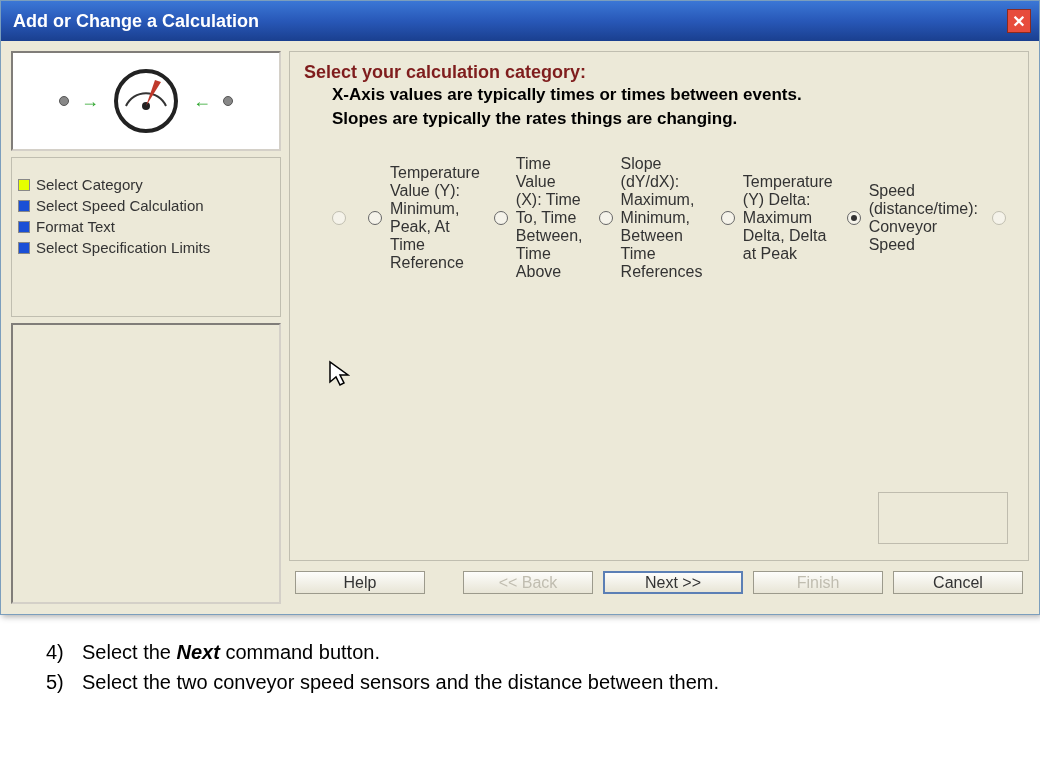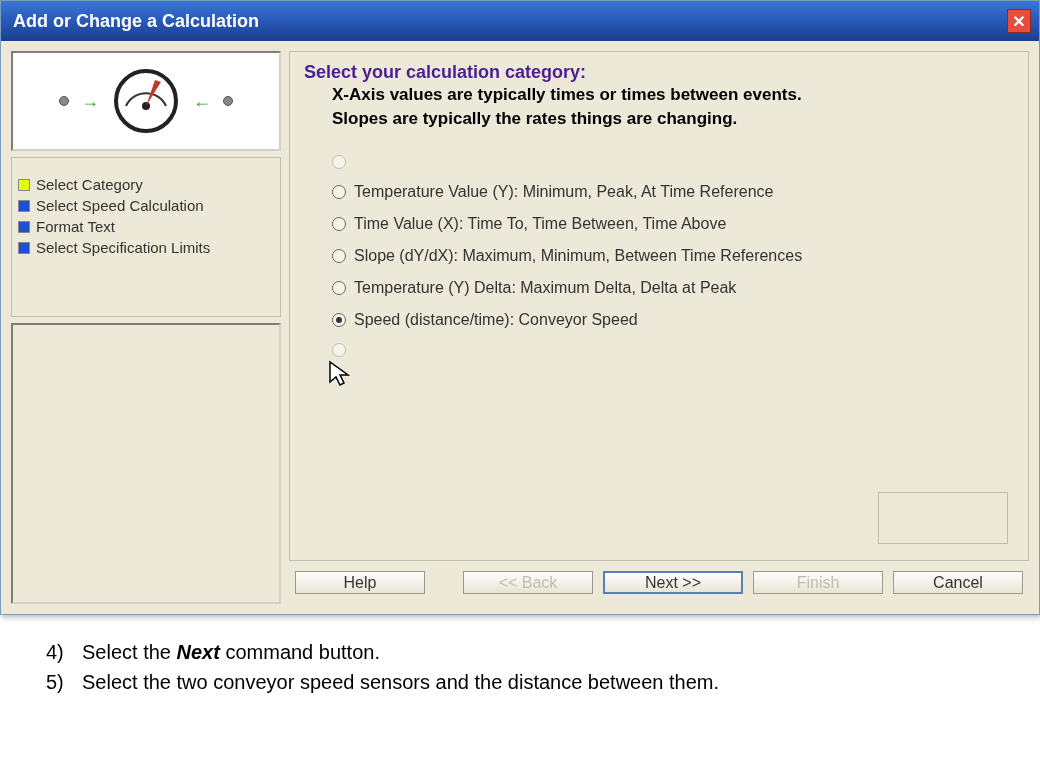--- a/index.html
+++ b/index.html
@@ -107,34 +107,33 @@
       background: #ece9d8;
       border: 1px solid #c0beb0;
       padding: 10px 14px;
       flex: 1;
       min-height: 510px;
       position: relative;
     }
     .heading {
       font-size: 18px;
       font-weight: bold;
-      color: #4c1d95;
+      color: #7f1d1d;
     }
     .heading-sub {
       font-size: 17px;
       font-weight: bold;
       color: #000;
       margin-left: 28px;
       line-height: 1.4;
     }
     .options {
       margin-top: 24px;
       margin-left: 28px;
       display: flex;
-      flex-direction: column;
       gap: 14px;
     }
     .radio-row {
       display: flex;
       align-items: center;
       gap: 8px;
       font-size: 16px;
       color: #333;
       position: relative;
     }

